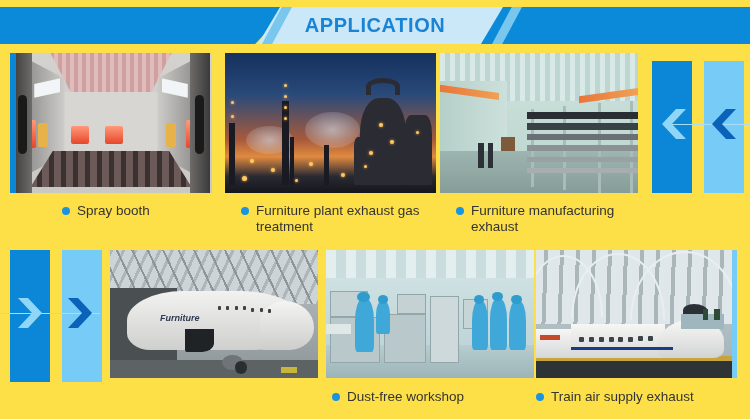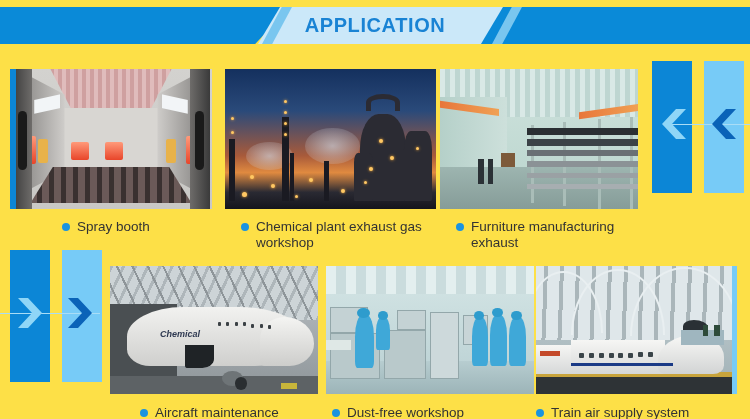--- a/index.html
+++ b/index.html
@@ -42,21 +42,21 @@
     position: absolute; left: 0; top: 0; width: 750px; height: 37px;
     display: flex; align-items: center; justify-content: center;
     color: #1983d4; font-size: 20px; font-weight: bold; letter-spacing: 0.6px;
   }
 
   
   .row { position: absolute; left: 0; width: 750px; }
   .row-1 { top: 53px; height: 185px; }
   .row-2 { top: 250px; height: 169px; }
 
-  .cell { position: absolute; top: 16px; }
+  .cell { position: absolute; top: 0; }
   .photo {
     position: relative; overflow: hidden;
     border: 0; background: #222;
   }
   .caption {
     position: absolute; left: 0; width: 100%;
     display: flex; align-items: flex-start;
     font-size: 13.5px; color: #333; line-height: 16px;
   }
   .bullet {
@@ -222,21 +222,21 @@
           <div class="cp-lt" style="left:22%;top:82%;width:4px;height:4px;"></div>
           <div class="cp-lt" style="left:40%;top:78%;width:4px;height:4px;"></div>
           <div class="cp-lt" style="left:55%;top:86%;width:4px;height:4px;"></div>
           <div class="cp-lt" style="left:66%;top:80%;width:3px;height:3px;"></div>
           <div class="cp-lt" style="left:8%;top:88%;width:5px;height:5px;"></div>
           <div class="cp-lt" style="left:33%;top:90%;width:3px;height:3px;"></div>
         </div>
       </div>
       <div class="caption" style="top:150px;padding-left:16px;padding-right:6px;">
         <span class="bullet"></span>
-        <span>Chemical plant exhaust gas workshop</span>
+        <span>Furniture plant exhaust gas treatment</span>
       </div>
     </div>
 
     <div class="cell" style="left:440px;width:198px;">
       <div class="photo" style="width:198px;height:140px;">
         <div class="fw">
           <div class="fw-ceil"></div>
           <div class="fw-wallL"></div>
           <div class="fw-floor"></div>
           <div class="fw-lampstrip" style="left:0;top:26%;width:30%;height:5%;transform:skewY(8deg);"></div>
@@ -291,37 +291,33 @@
 
     <div class="cell" style="left:110px;width:208px;">
       <div class="photo" style="width:208px;height:128px;">
         <div class="ac">
           <div class="ac-roof"></div>
           <div class="ac-roofbeam"></div>
           <div class="ac-dark"></div>
           <div class="ac-floor"></div>
           <div class="ac-body"></div>
           <div class="ac-nose"></div>
-          <div class="ac-text">Chemical</div>
+          <div class="ac-text">Furniture</div>
           <div class="ac-win" style="left:52%;top:44%;"></div>
           <div class="ac-win" style="left:56%;top:44%;"></div>
           <div class="ac-win" style="left:60%;top:44%;"></div>
           <div class="ac-win" style="left:64%;top:44%;"></div>
           <div class="ac-win" style="left:68%;top:45%;"></div>
           <div class="ac-win" style="left:72%;top:45%;"></div>
           <div class="ac-win" style="left:76%;top:46%;"></div>
           <div style="position:absolute;left:36%;top:62%;width:14%;height:18%;background:#1f2326;border-radius:0 0 40% 10%;"></div>
           <div style="position:absolute;left:54%;bottom:6%;width:10%;height:12%;background:#6e7477;border-radius:50%;"></div>
           <div style="position:absolute;left:60%;bottom:3%;width:6%;height:10%;background:#2a2e31;border-radius:50%;"></div>
           <div style="position:absolute;right:10%;bottom:4%;width:8%;height:5%;background:#c8b53a;"></div>
         </div>
-      </div>
-      <div class="caption" style="top:139px;padding-left:30px;">
-        <span class="bullet"></span>
-        <span>Aircraft maintenance</span>
       </div>
     </div>
 
     <div class="cell" style="left:326px;width:244px;">
       <div class="photo" style="width:208px;height:128px;">
         <div class="cr">
           <div class="cr-ceil"></div>
           <div class="cr-floor"></div>
           <div class="cr-mach" style="left:2%;top:52%;width:24%;height:36%;"></div>
           <div class="cr-mach" style="left:28%;top:50%;width:20%;height:38%;"></div>
@@ -371,19 +367,19 @@
           <div class="tr-win" style="left:57%;bottom:29%;"></div>
           <div style="position:absolute;right:12%;top:42%;width:13%;height:11%;background:#2a3035;border-radius:46% 60% 20% 24%;"></div>
           <div style="position:absolute;left:2%;bottom:30%;width:10%;height:4%;background:#c44a2a;"></div>
           <div style="position:absolute;right:4%;top:50%;width:22%;height:12%;background:#9fb6bf;"></div>
           <div style="position:absolute;right:6%;top:46%;width:3%;height:9%;background:#2e4b3a;"></div>
           <div style="position:absolute;right:12%;top:46%;width:3%;height:9%;background:#2e4b3a;"></div>
         </div>
       </div>
       <div class="caption" style="top:139px;padding-left:-2px;">
         <span class="bullet"></span>
-        <span>Train air supply system</span>
+        <span>Train air supply exhaust</span>
       </div>
       <div style="position:absolute;left:196px;top:0;width:5px;height:128px;background:#77cbf7;"></div>
     </div>
   </div>
 
 </div>
 
 </body></html>

